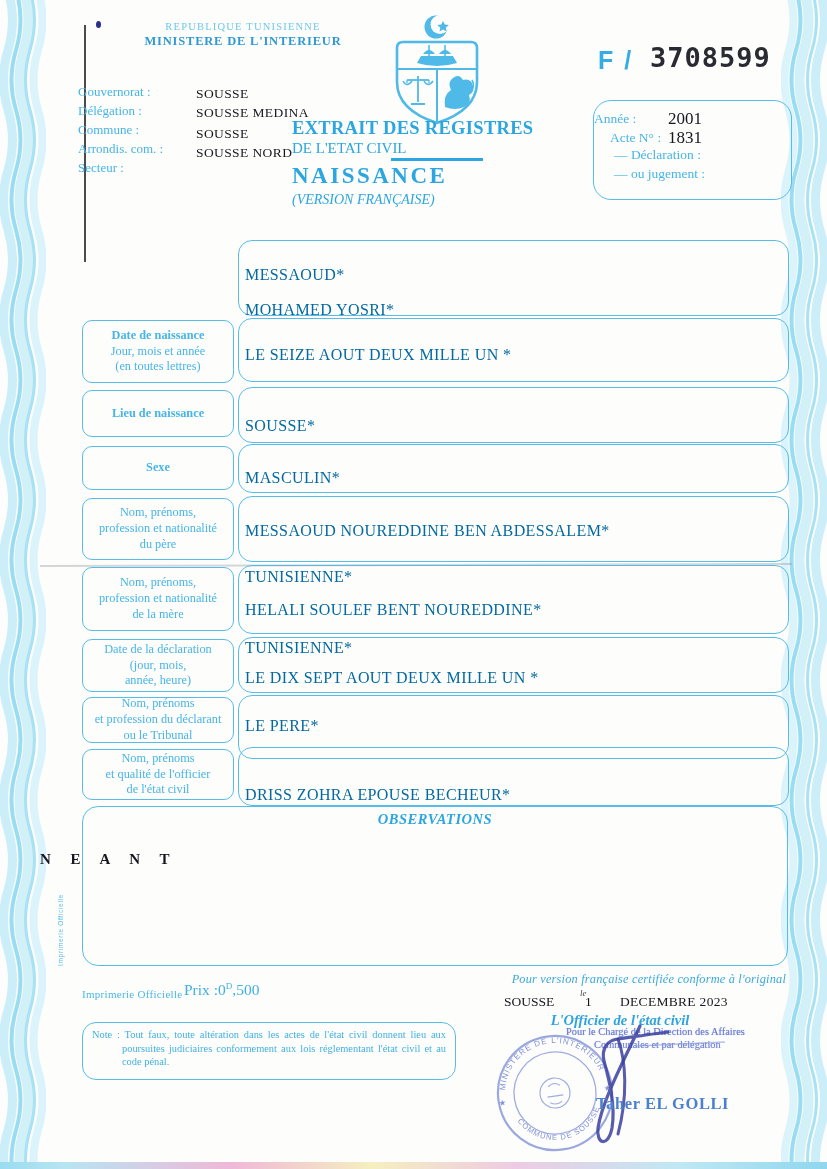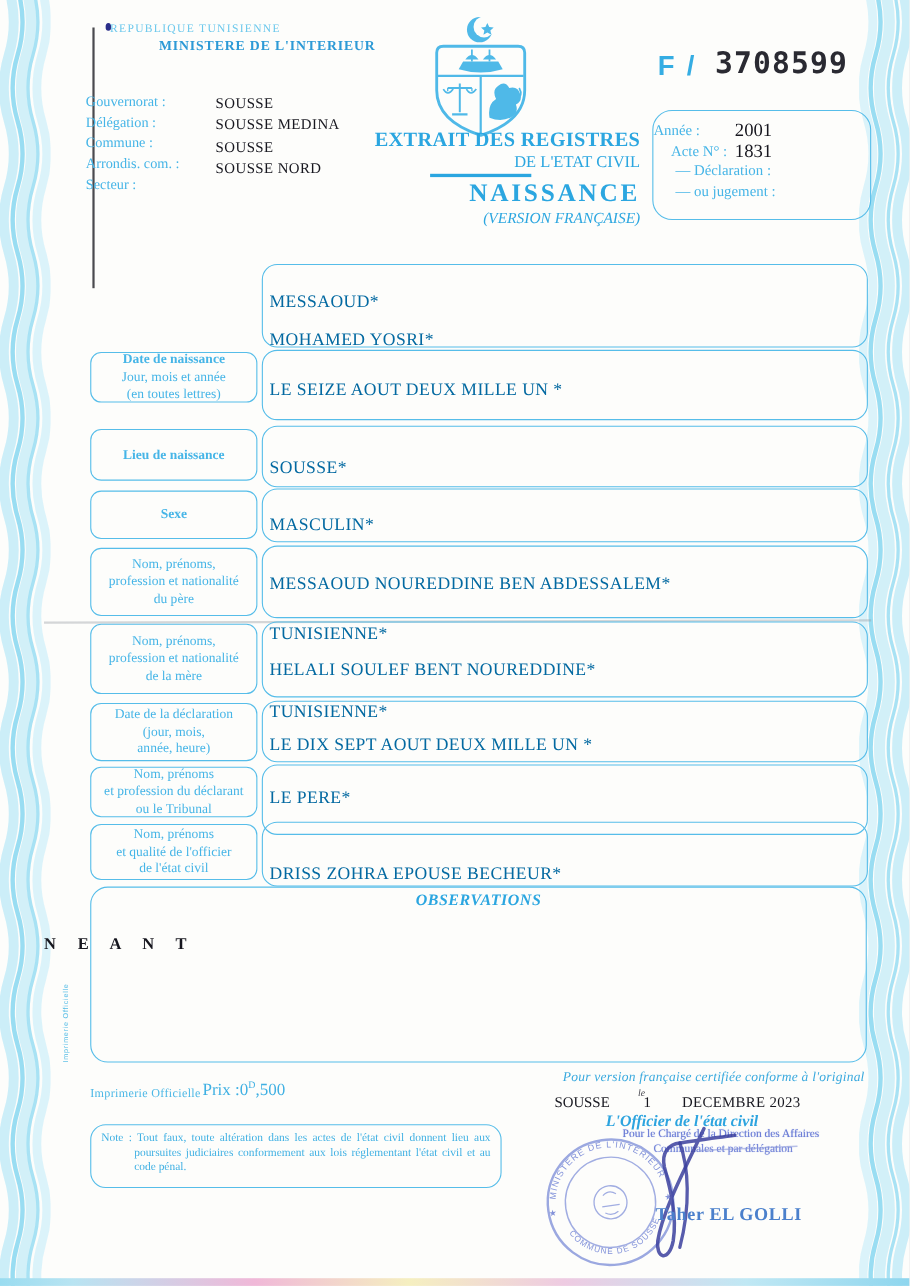--- a/index.html
+++ b/index.html
@@ -14,38 +14,38 @@
   .band.right{left:781px;}
   .bottom-strip{
     position:absolute;left:0;bottom:0;width:827px;height:7px;
     background:linear-gradient(90deg,#9adcf0,#b8e4f2 8%,#f0b8d8 28%,#f5efc0 45%,#eecbe2 62%,#c0e8f4 82%,#8fd6ee);
   }
   
   .scan-line{position:absolute;left:84px;top:25px;width:2px;height:237px;background:#2a2a30;opacity:.85;}
   .ink-dot{position:absolute;left:96px;top:21px;width:5px;height:7px;border-radius:50%;background:#2b2e8a;}
   .fold-line{position:absolute;left:40px;top:564px;width:752px;height:2px;background:rgba(150,156,162,.40);transform:rotate(-.15deg);}
   
-  .hdr-republic{position:absolute;left:100px;top:21px;width:250px;text-align:left;
+  .hdr-republic{position:absolute;left:118px;top:21px;width:250px;text-align:center;
     font-size:10.5px;letter-spacing:1.2px;color:#6cc8ec;}
   .hdr-ministry{position:absolute;left:103px;top:34px;width:280px;text-align:center;
     font-size:12.5px;font-weight:bold;letter-spacing:.8px;color:#2d9ad6;}
   .serial-prefix{position:absolute;left:598px;top:46px;font-family:"Liberation Sans",sans-serif;
     font-size:25px;font-weight:bold;color:#35ade3;letter-spacing:2px;}
   .serial-number{position:absolute;left:650px;top:42px;font-family:"DejaVu Sans Mono",monospace;
     font-size:27px;font-weight:600;color:#2a2a32;letter-spacing:1px;}
   
   .admin-label{position:absolute;left:78px;font-size:13px;color:#46b5e7;}
   .admin-value{position:absolute;left:196px;font-size:13.5px;color:#17171f;letter-spacing:.4px;}
   
   .act-box{position:absolute;left:593px;top:100px;width:197px;height:98px;
     border:1.7px solid #56bde9;border-radius:18px;}
   .act-box span{position:absolute;font-size:13.5px;color:#46b5e7;}
   .act-box .val{color:#17171f;font-size:17px;}
   
-  .title-wrap{position:absolute;left:292px;top:118px;width:290px;text-align:right;color:#2ba6e0;}
+  .title-wrap{position:absolute;left:292px;top:118px;width:290px;text-align:left;color:#2ba6e0;}
   .t1{font-size:18.5px;font-weight:bold;letter-spacing:.3px;}
   .t2{font-size:15px;margin-top:1px;}
   .t-underline{width:92px;height:2.5px;background:#2ba6e0;margin:1px auto 2px auto;}
   .t3{font-size:23px;font-weight:bold;letter-spacing:2.5px;margin-top:2px;}
   .t4{font-size:14px;font-style:italic;margin-top:3px;}
   
   .lblbox{position:absolute;left:82px;width:152px;border:1.6px solid #56bde9;border-radius:10px;
     display:flex;flex-direction:column;justify-content:center;align-items:center;text-align:center;
     color:#46b5e7;font-size:12.3px;line-height:1.28;padding:2px 4px;box-sizing:border-box;}
   .lblbox .b{font-weight:bold;}
@@ -171,21 +171,21 @@
     <div class="t-underline"></div>
     <div class="t3">NAISSANCE</div>
     <div class="t4">(VERSION FRANÇAISE)</div>
   </div>
 
   <div class="valbox" style="top:240px;height:76px">
     <span class="val" style="top:25px">MESSAOUD*</span>
     <span class="val" style="top:60px">MOHAMED YOSRI*</span>
   </div>
 
-  <div class="lblbox" style="top:320px;height:46px">
+  <div class="lblbox" style="top:320px;height:63px">
     <span class="b">Date de naissance</span>
     <span>Jour, mois et année</span>
     <span>(en toutes lettres)</span>
   </div>
   <div class="valbox" style="top:318px;height:64px">
     <span class="val" style="top:27px">LE SEIZE AOUT  DEUX MILLE UN *</span>
   </div>
 
   <div class="lblbox" style="top:390px;height:47px">
     <span class="b">Lieu de naissance</span>

